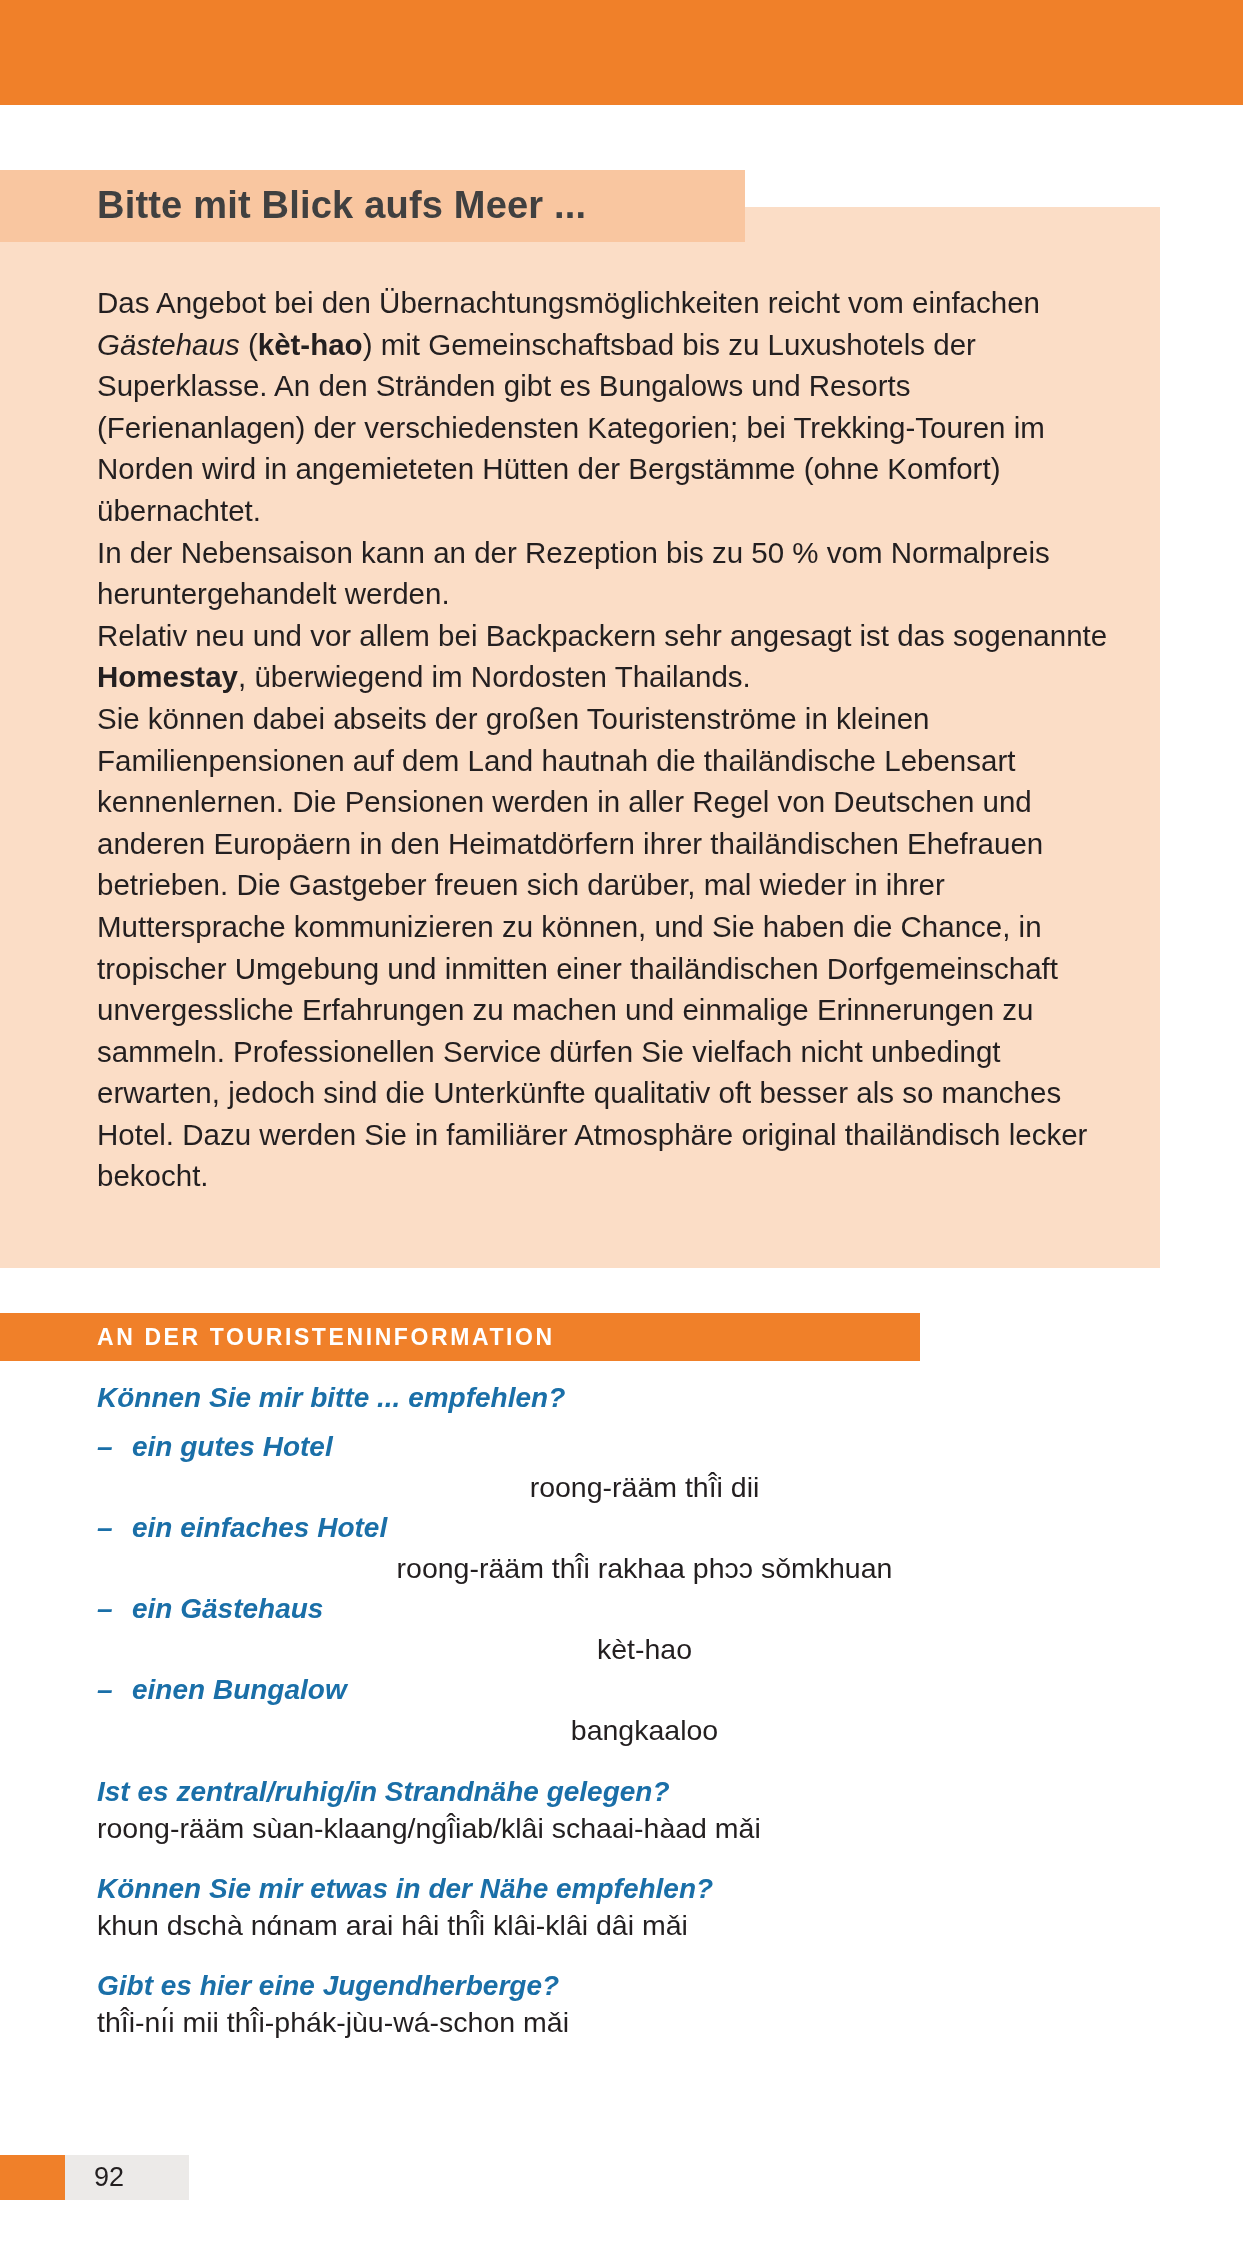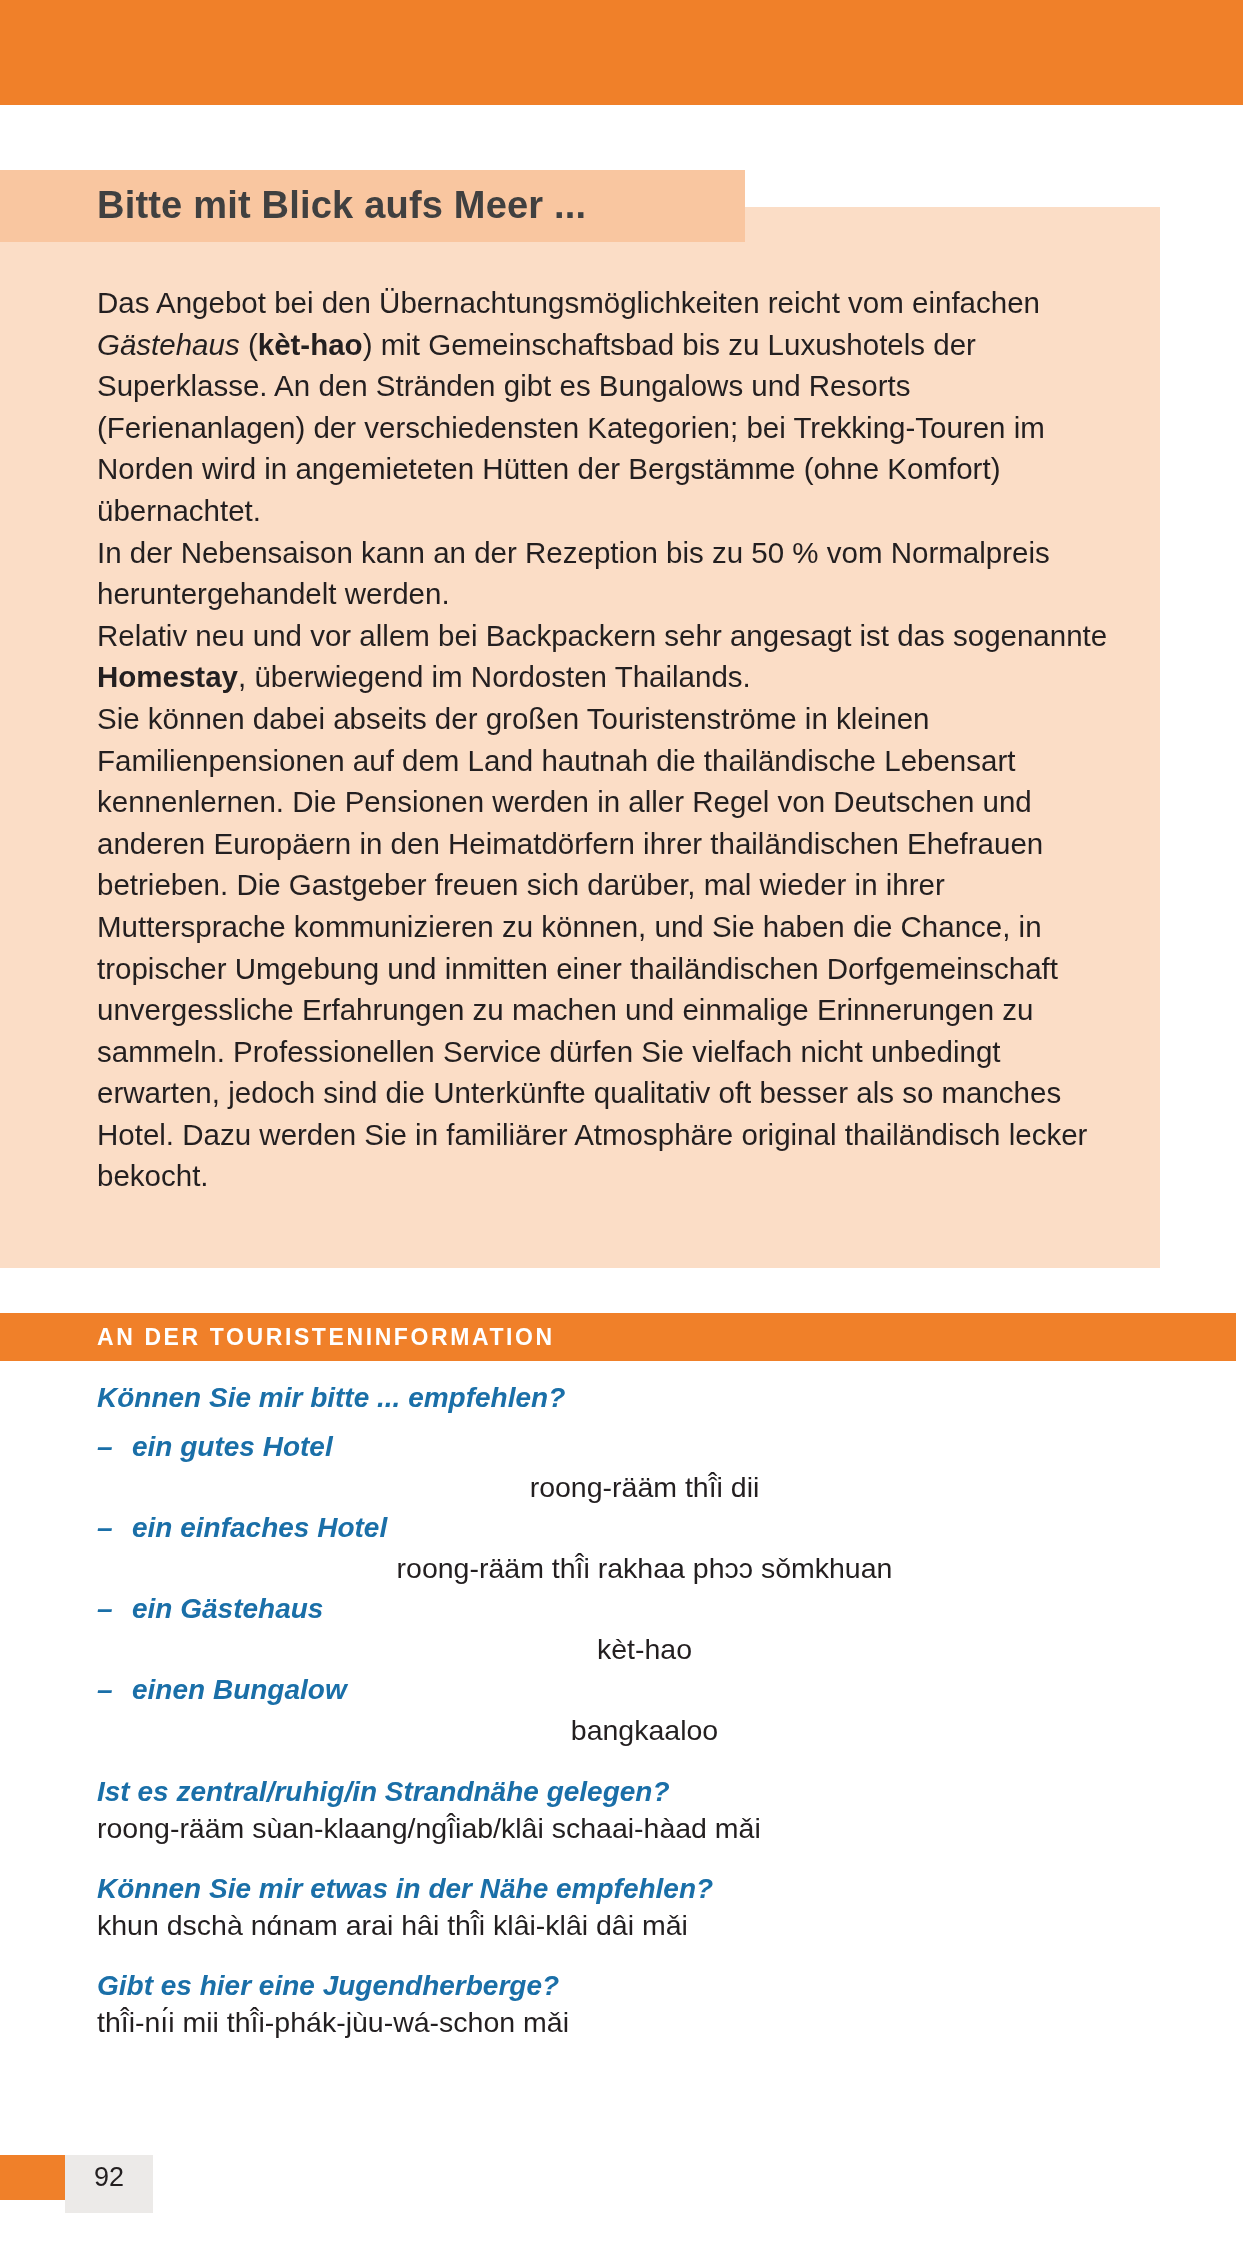--- a/index.html
+++ b/index.html
@@ -79,21 +79,21 @@
     margin: 0;
   }
   .info-text i { font-style: italic; }
   .info-text b { font-weight: bold; }
 
   
   .section-bar {
     position: absolute;
     left: 0;
     top: 1313px;
-    width: 1236px;
+    width: 920px;
     height: 48px;
     background: #F08029;
   }
   .section-bar-label {
     position: absolute;
     left: 97px;
     top: 11px;
     font-size: 23px;
     font-weight: bold;
     color: #ffffff;
@@ -155,22 +155,23 @@
     top: 2155px;
     width: 65px;
     height: 45px;
     background: #F08029;
   }
   .footer-page {
     position: absolute;
     left: 65px;
     top: 2155px;
     width: 88px;
-    height: 58px;
+    height: 45px;
     background: #ECEAE8;
+    padding-left: 36px;
   }
   .footer-page-num {
     position: absolute;
     left: 0;
     top: 0;
     width: 88px;
     height: 45px;
     line-height: 45px;
     text-align: center;
     font-size: 27px;

